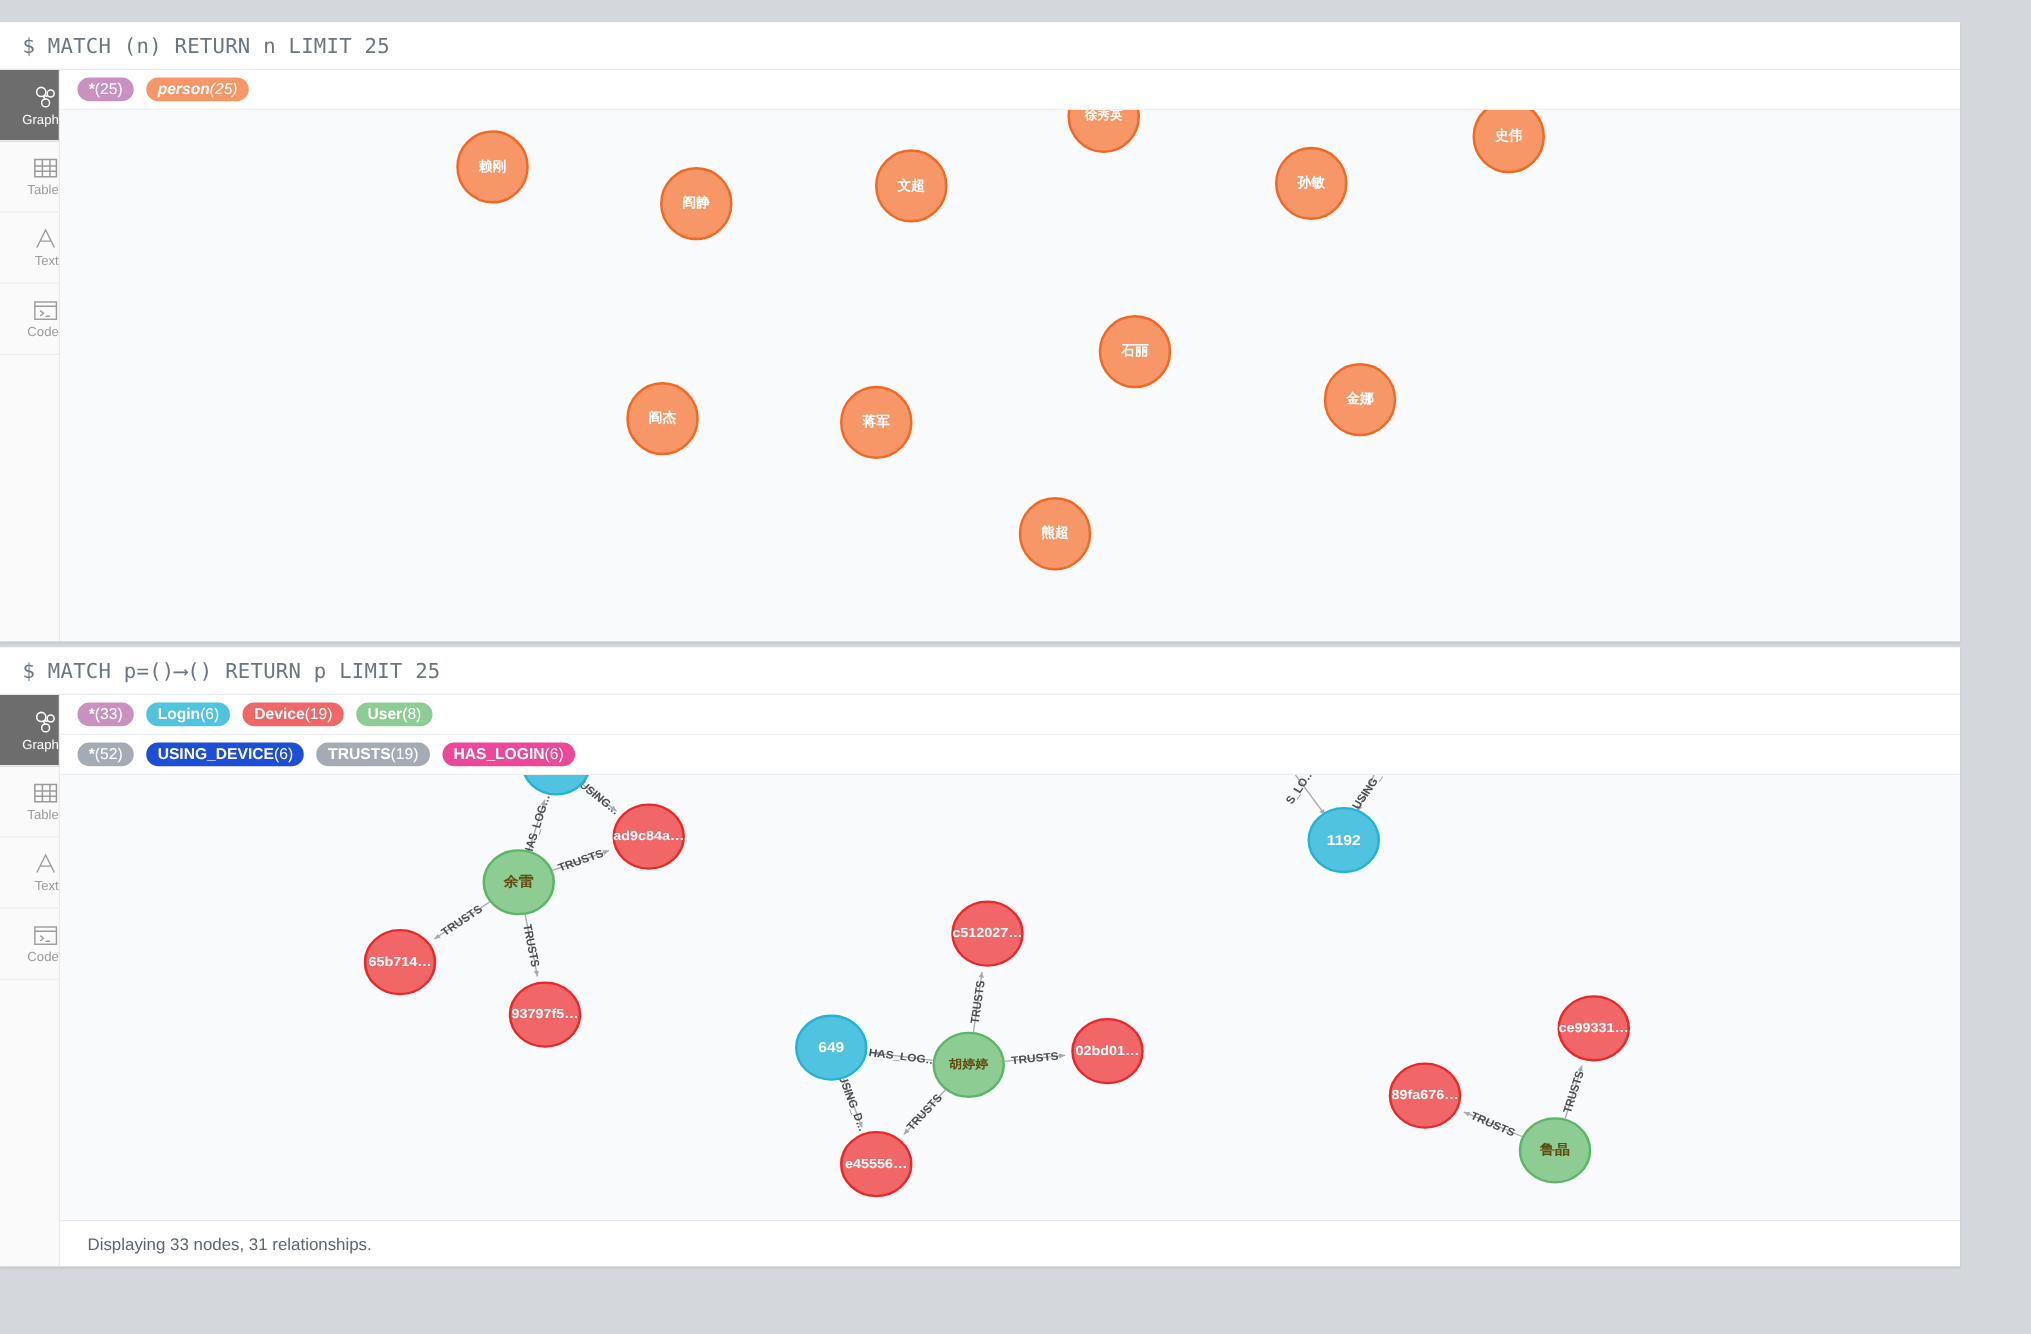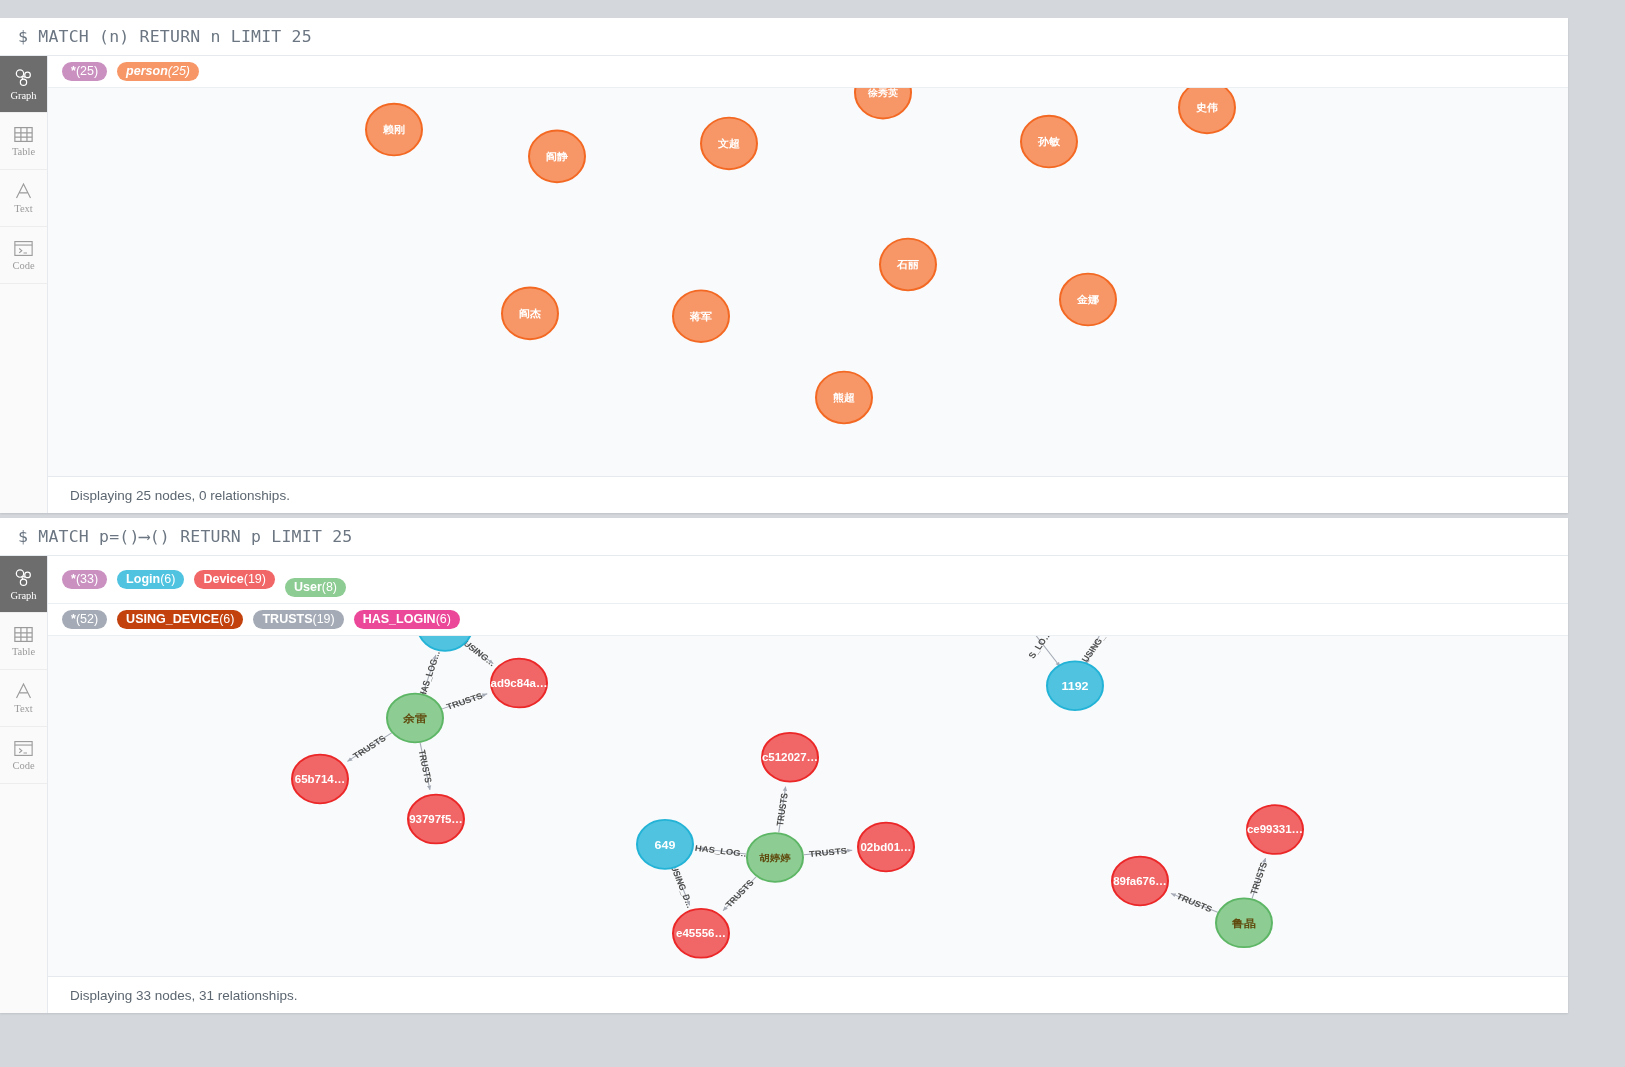--- a/index.html
+++ b/index.html
@@ -44,27 +44,26 @@
   
   .rail {
     width: 48px;
     flex: 0 0 48px;
     background: #fafafa;
     border-right: 1px solid #e6e9ee;
   }
   .rail-item {
     height: 57px;
     display: flex; flex-direction: column;
-    align-items: center; justify-content: center;
+    align-items: flex-end; justify-content: center;
     gap: 3px;
     color: #9b9b9b;
     border-bottom: 1px solid #ededed;
     cursor: pointer;
     user-select: none;
-    font-family: Liberation Serif, serif;
   }
   .rail-item.active { background: #6d6d6d; color: #fff; }
   .rail-item .rail-label { font-size: 10.5px; line-height: 1; }
   .rail-item svg { display: block; }
   .rail-filler { flex: 1; }
 
   
   .result { flex: 1; display: flex; flex-direction: column; min-width: 0; position: relative; }
 
   .legend-rows { background: #fff; }
@@ -238,23 +237,20 @@
                   <circle cx="653" cy="247" r="28" fill="#f79767" stroke="#f36924" stroke-width="2"></circle>
                   <text x="653" y="247" class="node-label" fill="#ffffff" font-size="11px">蒋军</text>
                 </g>
                 <g>
                   <circle cx="796" cy="335" r="28" fill="#f79767" stroke="#f36924" stroke-width="2"></circle>
                   <text x="796" y="335" class="node-label" fill="#ffffff" font-size="11px">熊超</text>
                 </g>
               </g>
             </svg>
         </div>
-        <div class="statusbar">
-          <span>Displaying 25 nodes, 0 relationships.</span>
-        </div>
       </div>
     </div>
   </div>
 
   <div class="frame" id="frame-2">
     <div class="frame-header">
       <span class="query-text">$ MATCH p=()⟶() RETURN p LIMIT 25</span>
     </div>
     <div class="frame-body">
       <div class="rail">
@@ -307,31 +303,31 @@
                 <span class="cnt">(33)</span>
               </span>
               <span class="chip" style="background: rgb(79, 195, 224);">
                 <span>Login</span>
                 <span class="cnt">(6)</span>
               </span>
               <span class="chip" style="background: rgb(241, 102, 103);">
                 <span>Device</span>
                 <span class="cnt">(19)</span>
               </span>
-              <span class="chip" style="background: rgb(141, 204, 147); margin-top: 16px;">
+              <span class="chip" style="background: rgb(141, 204, 147);">
                 <span>User</span>
                 <span class="cnt">(8)</span>
               </span>
             </div>
             <div class="legend-row">
               <span class="chip" style="background: rgb(165, 171, 182);">
                 <span>*</span>
                 <span class="cnt">(52)</span>
               </span>
-              <span class="chip" style="background: #c2410c;">
+              <span class="chip" style="background: #1d4ed8;">
                 <span>USING_DEVICE</span>
                 <span class="cnt">(6)</span>
               </span>
               <span class="chip" style="background: rgb(165, 171, 182);">
                 <span>TRUSTS</span>
                 <span class="cnt">(19)</span>
               </span>
               <span class="chip" style="background: #ec4899;">
                 <span>HAS_LOGIN</span>
                 <span class="cnt">(6)</span>

